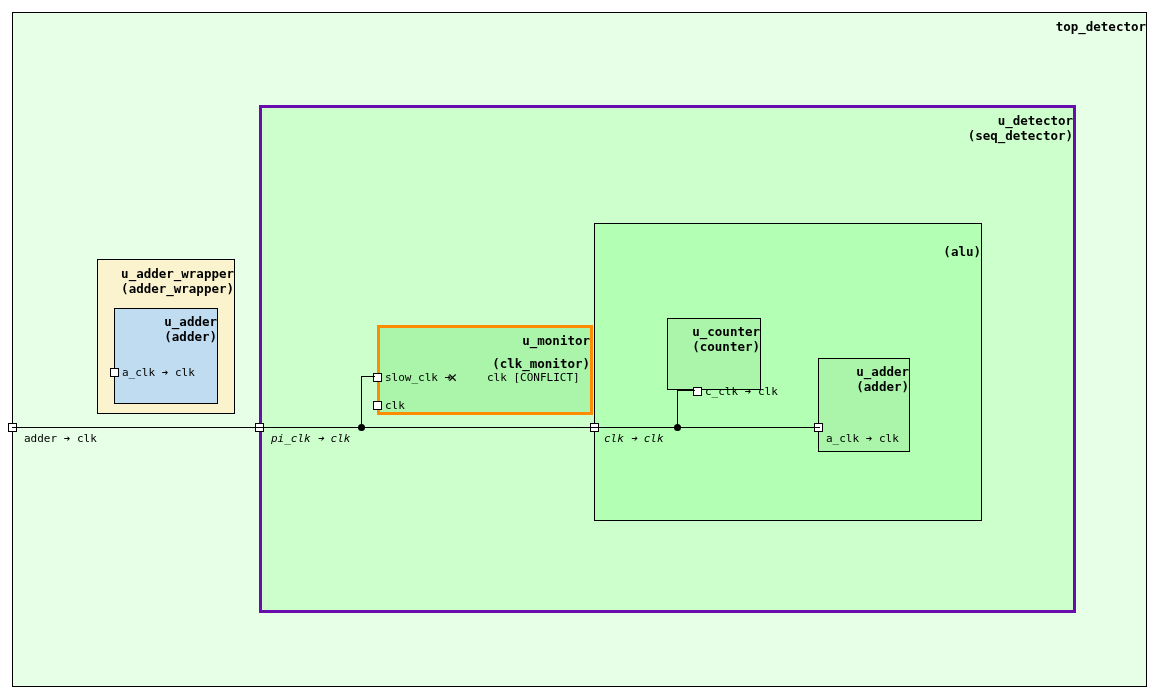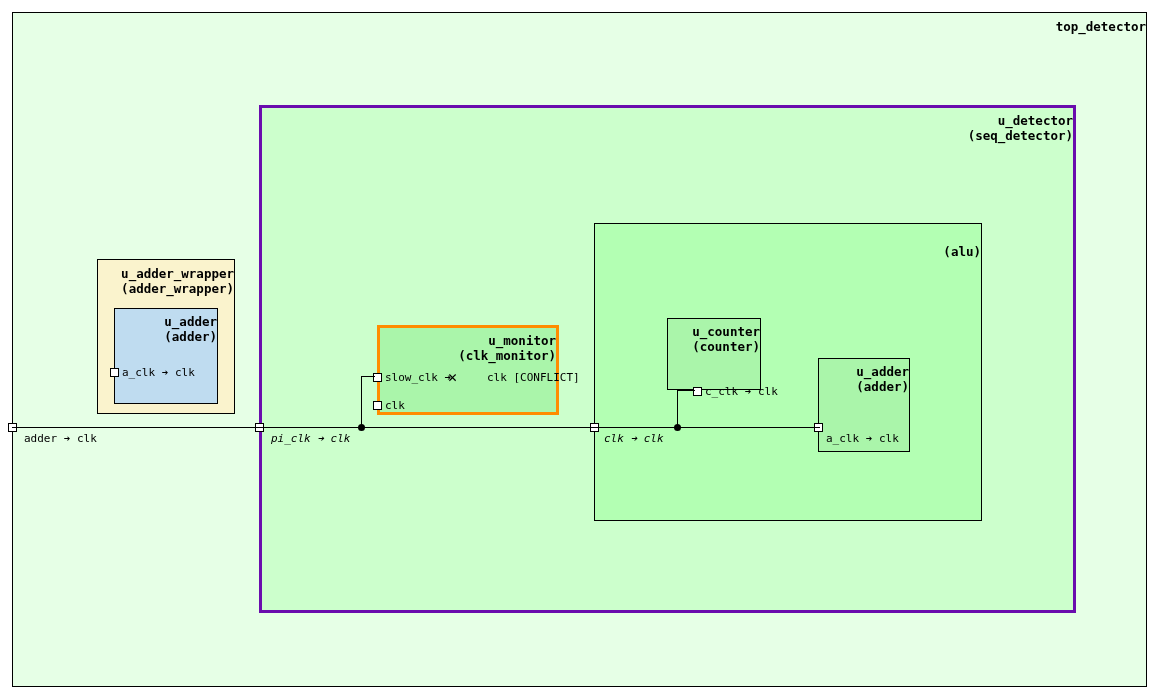--- a/index.html
+++ b/index.html
@@ -66,23 +66,23 @@
 
   <div class="box leaf-blue" style="left:114px;top:308px;width:104px;height:96px;">
     <div class="box-title" style="top:5px;">u_adder</div>
     <div class="box-title" style="top:20px;">(adder)</div>
   </div>
   <div class="port-row" style="left:110px;top:366px;">
     <span class="port-mark" style="left:0;"></span>
     <span class="port-text">a_clk ➔ clk</span>
   </div>
 
-  <div class="box leaf-orange" style="left:377px;top:325px;width:182px;height:90px;">
+  <div class="box leaf-orange" style="left:377px;top:325px;width:216px;height:90px;">
     <div class="box-title" style="top:5px;">u_monitor</div>
-    <div class="box-title" style="top:20px;">(clk_monitor)</div>
+    <div class="box-title" style="top:28px;">(clk_monitor)</div>
   </div>
 
   <div class="port-row" style="left:373px;top:371px;">
     <span class="port-mark" style="left:0;"></span>
     <span class="port-text">slow_clk ➔</span>
     <span class="conflict-x" style="left:75px;top:-1px;">✕</span>
     <span class="port-text" style="left:86px;margin-left:28px;">clk [CONFLICT]</span>
   </div>
 
   <div class="port-row" style="left:373px;top:399px;">

